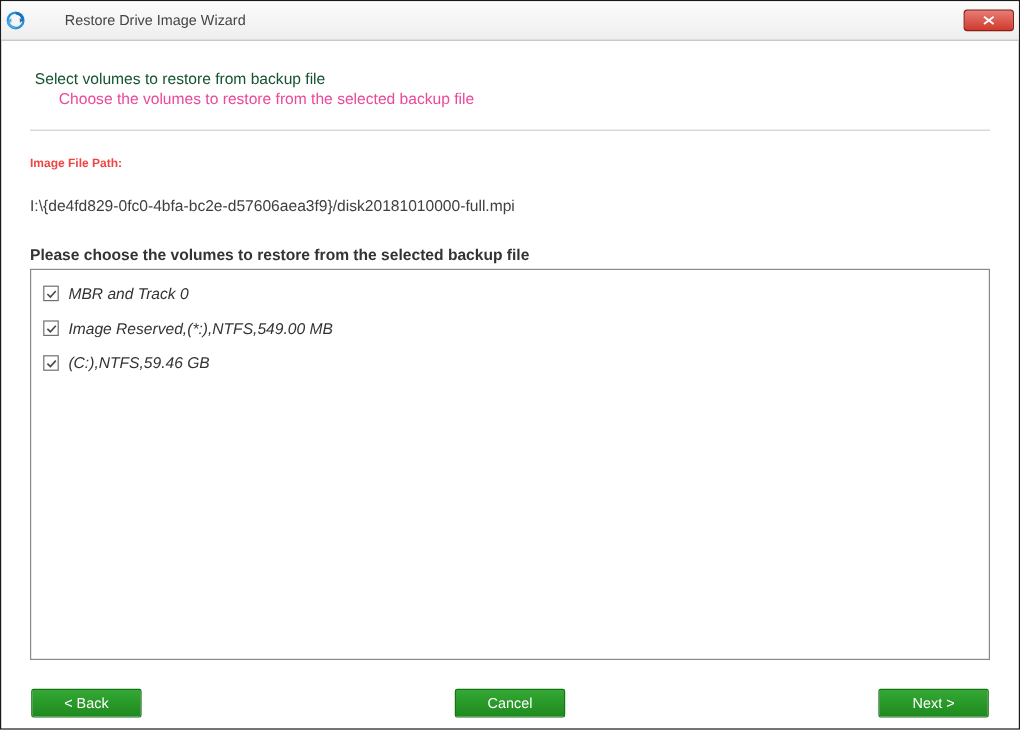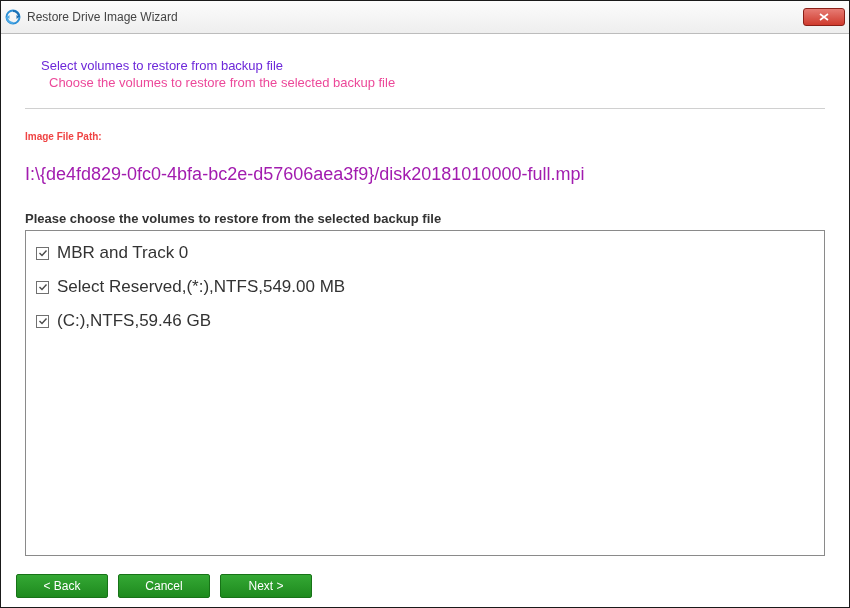--- a/index.html
+++ b/index.html
@@ -15,20 +15,21 @@
     border: 1px solid #1a1a1a;
   }
   .titlebar {
     height: 26px;
     background: linear-gradient(to bottom, #fcfcfc, #eeeeee);
     border-bottom: 1px solid #bcbcbc;
     display: flex;
     align-items: center;
     padding: 16px 4px;
     position: relative;
+    gap: 27px;
   }
   .titlebar .app-icon {
     width: 16px;
     height: 16px;
     margin-right: 6px;
     position: relative;
   }
   .titlebar .app-icon svg { display:block; }
   .titlebar .title {
     font-size: 12px;
@@ -45,43 +46,43 @@
     align-items: center;
     justify-content: center;
     cursor: pointer;
   }
   .titlebar .close-btn svg { display:block; }
 
   .body {
     padding: 18px 24px 0 24px;
   }
   .intro-title {
-    color: #6d28d9;
-    font-size: 13px;
-    margin: 6px 0 2px 16px;
+    color: #14532d;
+    font-size: 13px;
+    margin: 6px 0 2px 4px;
   }
   .intro-sub {
     color: #ec4899;
     font-size: 13px;
     margin: 0 0 0 24px;
   }
   .divider {
     height: 1px;
     background: #d0d0d0;
     margin: 18px 0 22px 0;
   }
   .section-label {
     font-weight: bold;
     color: #ef4444;
     font-size: 10px;
     margin-bottom: 22px;
   }
   .path-value {
-    font-size: 18px;
-    color: #a21caf;
+    font-size: 13px;
+    color: #404040;
     margin-bottom: 26px;
   }
   .volumes-label {
     font-weight: bold;
     font-size: 13px;
     margin-bottom: 4px;
   }
   .volumes-box {
     border: 1px solid #8a8a8a;
     height: 326px;
@@ -102,34 +103,35 @@
     margin-right: 8px;
     display: flex;
     align-items: center;
     justify-content: center;
     background: #fff;
     cursor: pointer;
     flex-shrink: 0;
   }
   .vol-checkbox svg { display:block; }
   .vol-label {
-    font-size: 17px;
+    font-style: italic;
+    font-size: 13px;
     color: #333;
   }
 
   .footer {
     position: absolute;
     bottom: 0;
     left: 0;
     right: 0;
     height: 44px;
     display: flex;
-    justify-content: flex-start;
-    align-items: center;
-    padding: 0 16px;
+    justify-content: space-between;
+    align-items: center;
+    padding: 0 26px;
     gap: 10px;
     border-top: 0;
   }
   .btn {
     min-width: 92px;
     width: 92px;
     height: 24px;
     background: linear-gradient(to bottom, #34a834, #1e8a1e);
     border: 1px solid #177317;
     color: #fff;
@@ -181,21 +183,21 @@
       </div>
       <span class="vol-label">MBR and Track 0</span>
     </div>
 
     <div class="vol-row">
       <div class="vol-checkbox">
         <svg width="10" height="10" viewBox="0 0 10 10">
             <path d="M1.5 5 L4 7.5 L8.5 2.5" fill="none" stroke="#4a4a4a" stroke-width="1.4"></path>
           </svg>
       </div>
-      <span class="vol-label">Select Reserved,(*:),NTFS,549.00 MB</span>
+      <span class="vol-label">Image Reserved,(*:),NTFS,549.00 MB</span>
     </div>
 
     <div class="vol-row">
       <div class="vol-checkbox">
         <svg width="10" height="10" viewBox="0 0 10 10">
             <path d="M1.5 5 L4 7.5 L8.5 2.5" fill="none" stroke="#4a4a4a" stroke-width="1.4"></path>
           </svg>
       </div>
       <span class="vol-label">(C:),NTFS,59.46 GB</span>
     </div>

